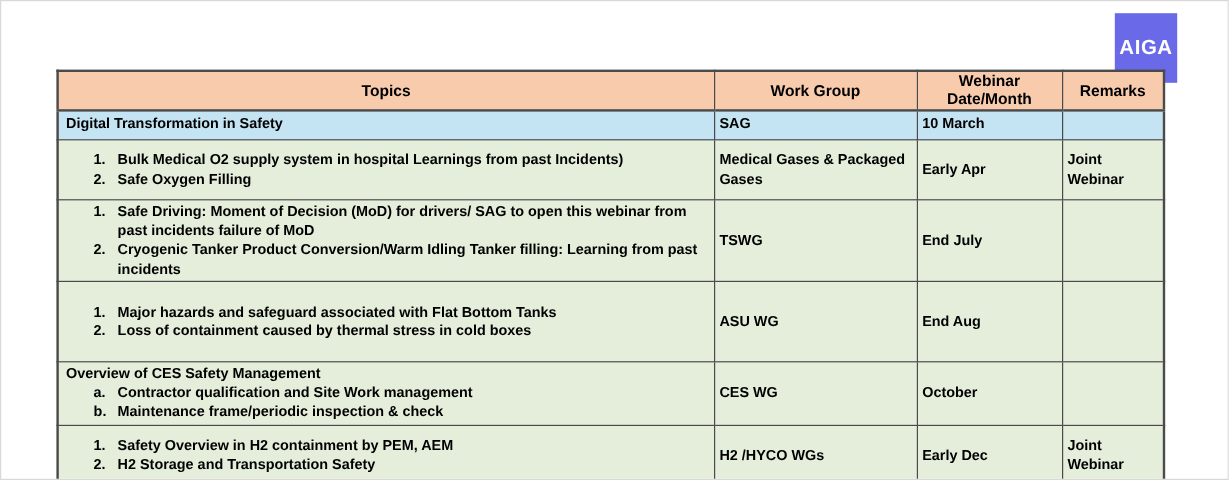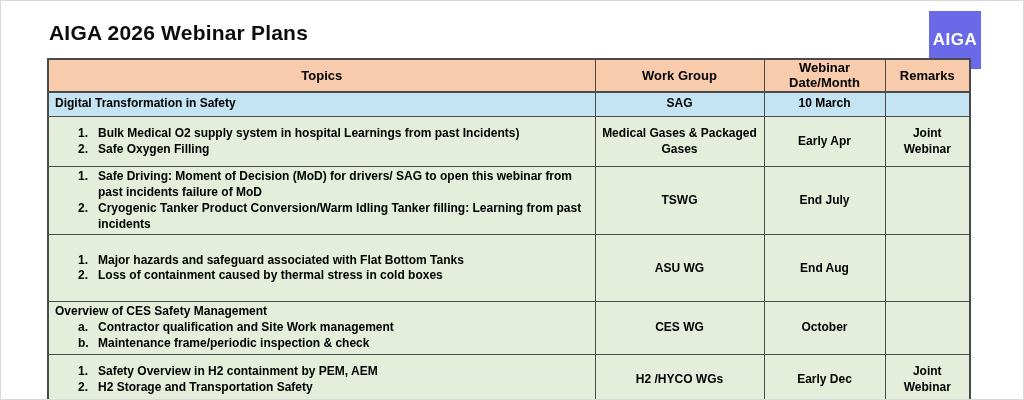--- a/index.html
+++ b/index.html
@@ -48,35 +48,34 @@
   }
   .webinar thead th.col-date { padding:0 0; }
   .webinar td { font-size:12px; line-height:1.32; }
   tr.row-blue  td { background:#C4E3F3; }
   tr.row-green td { background:#E4EEDB; }
   td.topic { padding:2px 5px 2px 4px; vertical-align:middle; text-align:left; }
   .topic-heading { padding-left:2px; }
   .li { display:flex; align-items:flex-start; }
   .li .marker { flex:0 0 20px; margin-left:25px; }
   .li .litext { flex:1 1 auto; padding-right:4px; }
-  td.center { text-align:center; vertical-align:middle; padding:1px 4px; }
+  td.center { text-align:left; vertical-align:middle; padding:1px 4px; }
   
   tbody tr:nth-child(1) td { height:25px; }
   tbody tr:nth-child(2) td { height:50px; }
   tbody tr:nth-child(3) td { height:25px; }
   tbody tr:nth-child(4) td { height:67px; }
   tbody tr:nth-child(5) td { height:44px; }
   tbody tr:nth-child(6) td { height:52px; }
   tbody tr:nth-child(7) td { height:40px; }
 </style>
 </head>
 <body>
 
 <div class="page">
-  <div class="title">AIGA 2026 Webinar Plans</div>
   <div class="logo">
     <span>AIGA</span>
   </div>
 
   <table class="webinar">
     <colgroup>
       <col style="width:547px">
       <col style="width:169px">
       <col style="width:121px">
       <col style="width:85px">

